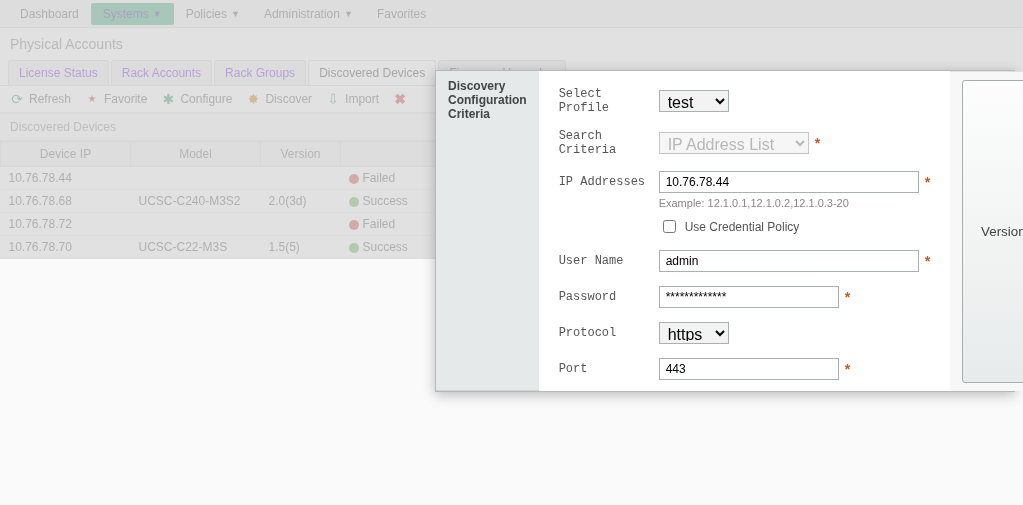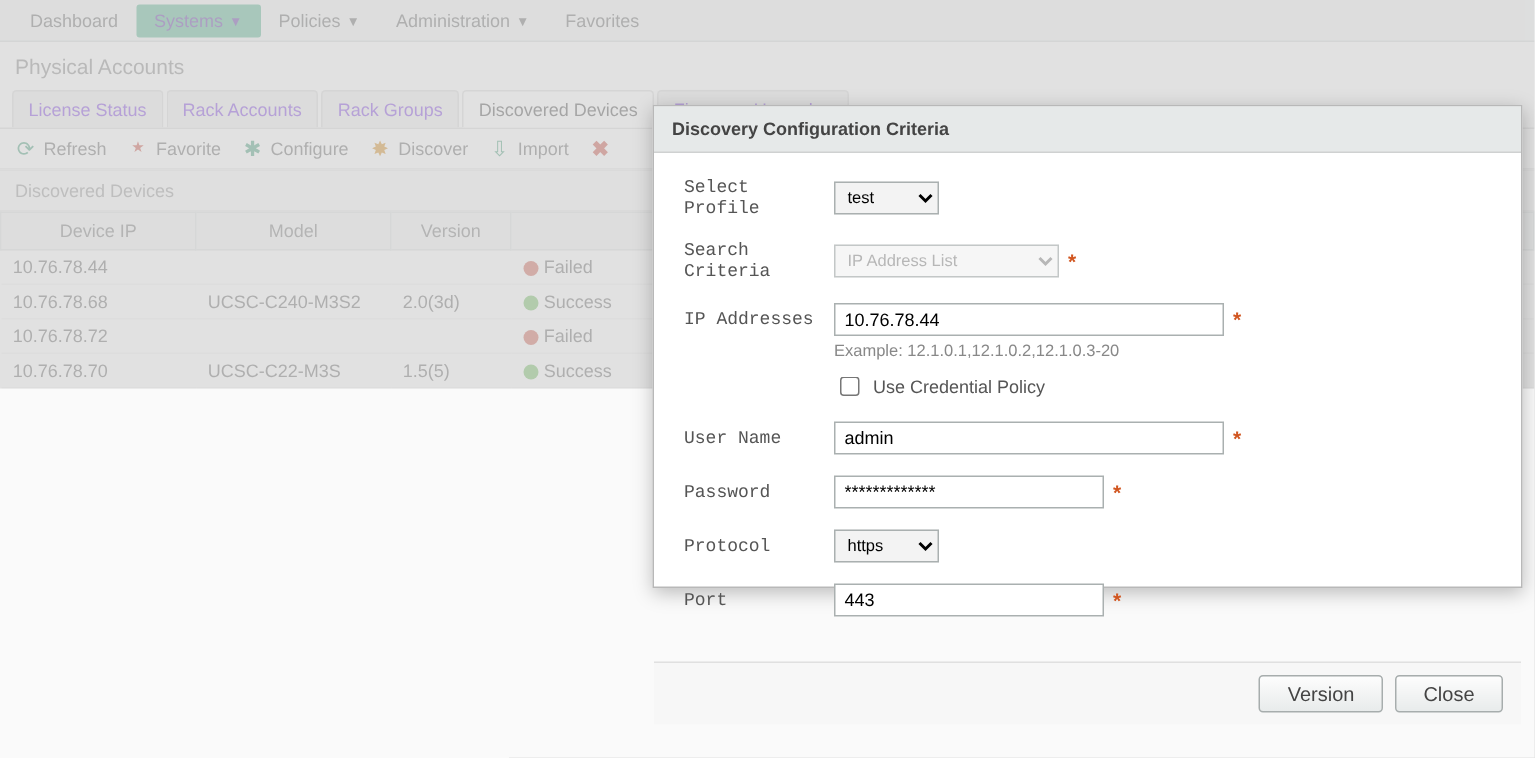--- a/index.html
+++ b/index.html
@@ -22,28 +22,28 @@
   .icon-import { color: #2f8f68; font-size: 14px; }
   .icon-x { color: #c0392b; font-size: 14px; font-weight: bold; }
   .subtitle { padding: 6px 10px; color: #888; background: #f4f4f4; border-top:1px solid #e6e6e6; border-bottom:1px solid #e6e6e6;}
   .grid { width: 100%; border-collapse: collapse; }
   .grid th { background: #eef0f0; border: 1px solid #d8dcdc; padding: 5px 8px; text-align: center; color: #666; font-weight: normal; }
   .grid td { border-bottom: 1px solid #eee; padding: 4px 8px; color: #555; }
   .status-dot { display: inline-block; width: 10px; height: 10px; border-radius: 50%; margin-right: 4px; vertical-align: middle; }
   .dot-green { background: #5fb24c; }
   .dot-red { background: #c74a3b; }
   .overlay { position: absolute; top: 0; left: 0; right: 0; bottom: 0; background: rgba(200,200,200,0.5); }
-  .modal { position: absolute; left: 435px; top: 70px; width: 580px; height: 322px; background: #fff; border: 1px solid #b8b8b8; box-shadow: 0 3px 12px rgba(0,0,0,0.25); display: flex; flex-direction: column; }
+  .modal { position: absolute; left: 435px; top: 70px; width: 580px; height: 322px; background: #fff; border: 1px solid #b8b8b8; box-shadow: 0 3px 12px rgba(0,0,0,0.25); display: flex; flex-direction: row; }
   .modal-header { background: #e6e9e9; border-bottom: 1px solid #cfd1d1; padding: 8px 12px; font-weight: bold; color: #444; }
   .modal-body { flex: 1; padding: 16px 20px; }
   .form-row { display: flex; align-items: center; margin-bottom: 14px; }
   .form-label { width: 100px; color: #555; font-family: Liberation Mono, monospace; }
   .form-control { display: flex; align-items: center; gap: 6px; }
   .form-control input[type=text], .form-control input[type=password] { border: 1px solid #aab0b0; padding: 3px 6px; font-size: 12px; height: 22px; }
-  .form-control select { border: 1px solid #aab0b0; padding: 2px 4px; font-size: 11px; height: 22px; background: #f3f3f3; }
+  .form-control select { border: 1px solid #aab0b0; padding: 2px 4px; font-size: 16px; height: 22px; background: #f3f3f3; }
   .req { color: #d1551f; font-size: 14px; font-weight: bold; }
   .hint { color: #888; font-size: 11px; margin-left: 100px; margin-top: -10px; margin-bottom: 8px; }
   .checkbox-row { margin-left: 100px; margin-bottom: 14px; display: flex; align-items: center; gap: 6px; color: #555; }
   .modal-footer { padding: 8px 12px; display: flex; justify-content: flex-end; gap: 8px; background: #f7f7f7; border-top: 1px solid #e0e0e0; }
   .btn { padding: 4px 18px; border: 1px solid #a7adad; background: linear-gradient(#fdfdfd,#e8ebeb); border-radius: 3px; cursor: pointer; color: #444; }
   .content-wrap { position: relative; }
   .dim { opacity: 0.6; pointer-events: none; }
 </style>
 </head>
 <body>

